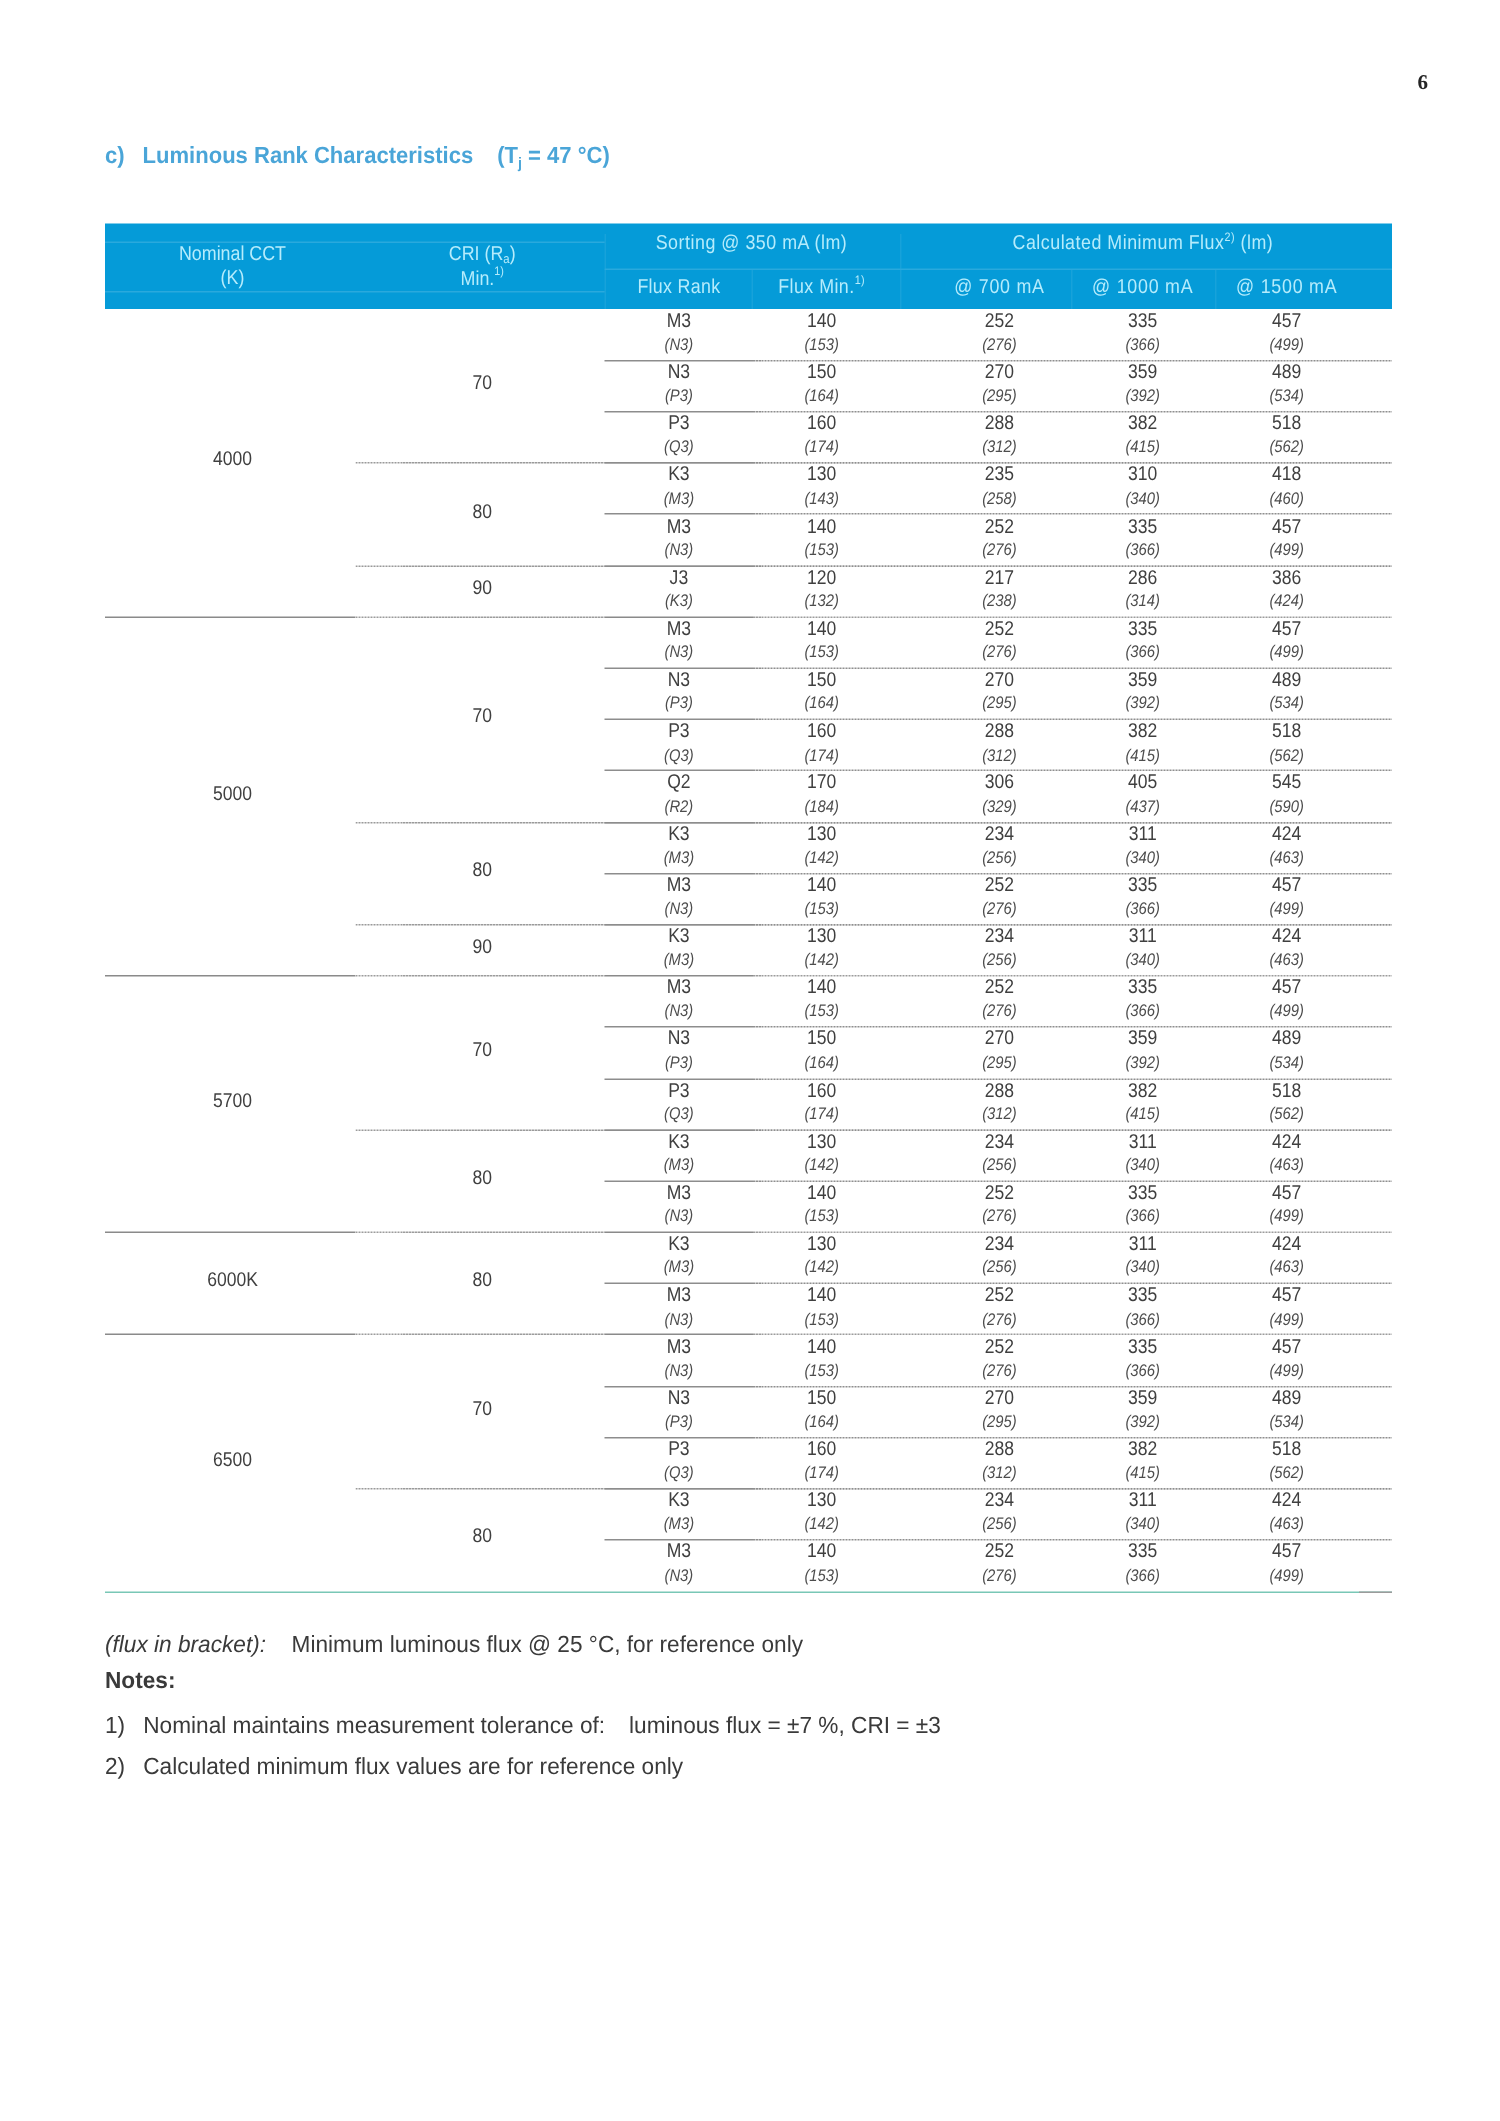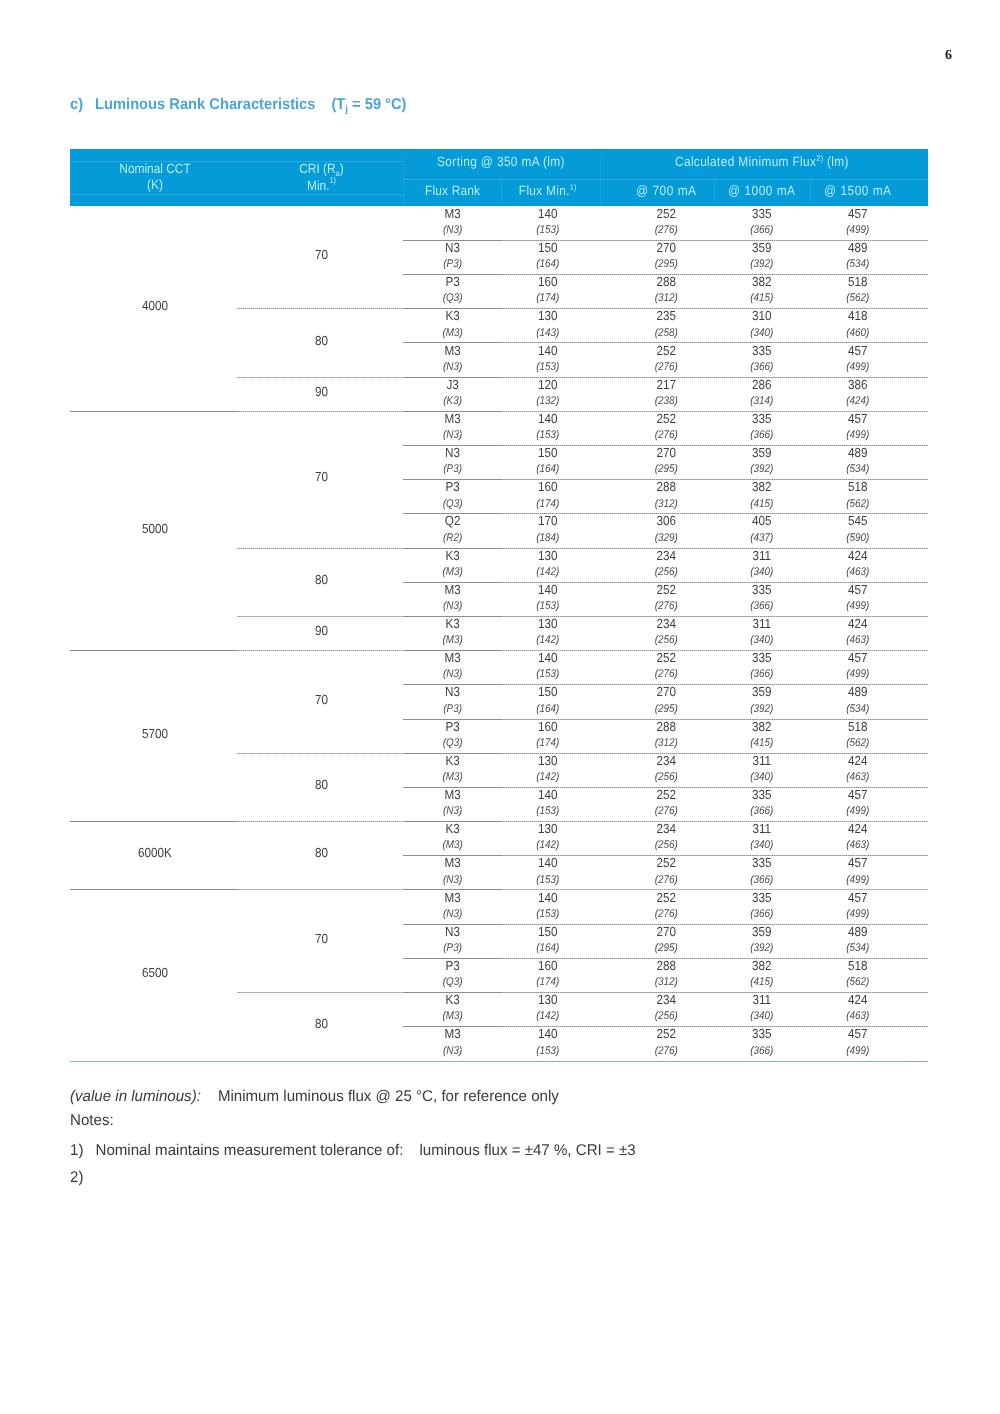--- a/index.html
+++ b/index.html
@@ -56,41 +56,41 @@
              background-image:repeating-linear-gradient(to right,#9a9a9a 0 1px,#cbcbcb 1px 2px); }
 .sep-sect  { position:absolute; height:1px; background:#8a8a8a; }
 .sep-sectd { position:absolute; height:1px;
              background-image:repeating-linear-gradient(to right,#9c9c9c 0 1px,#cdcdcd 1px 2px); }
 .tbl-bottom{ position:absolute; height:1.4px; background:#79c7b6; }
 .tbl-bottom-tail{ position:absolute; height:1.4px; background:#9b9b9b; }
 
 .notes { position:absolute; left:70px; font-size:15.1px; color:#3a3a3a; line-height:16px; }
 .notes > div { transform:scaleY(1.03); transform-origin:left top; }
 .note-em { font-style:italic; }
-.notes-title { font-weight:400; }
+.notes-title { font-weight:700; }
 .note-num { position:absolute; left:0; }
 .note-body { position:absolute; left:25.5px; white-space:nowrap; }
 .noteline { position:absolute; left:0; white-space:nowrap; }
 
 .watermark {
   position:absolute; left:0; width:1000px; text-align:center;
   font-size:26.5px; letter-spacing:0.2px;
   color:#c6c6c6;
   -webkit-text-stroke:0.35px #a9a9a9;
   font-family:"Liberation Sans", sans-serif;
 }
 </style>
 </head>
 <body>
 
 <div class="page">
 
   <div class="pagenum">6</div>
 
-  <div class="heading"><span class="lbl">c)</span><span>Luminous Rank Characteristics</span><span class="cond"><span>(T</span><sub>j</sub><span> = 59 °C)</span></span></div>
+  <div class="heading"><span class="lbl">c)</span><span>Luminous Rank Characteristics</span><span class="cond"><span>(T</span><sub>j</sub><span> = 47 °C)</span></span></div>
 
   <div class="tbl" style="left:70px;top:149.2px;width:858px;height:913.8px">
     <div class="thead" style="left:0;top:0;width:858px;height:57px">
       <div class="hr" style="left:0px;top:12.0px;width:333px"></div>
         <div class="hr" style="left:0px;top:44.5px;width:333px"></div>
         <div class="hr" style="left:333px;top:29.5px;width:525px"></div>
         <div class="vr" style="left:333.0px;top:30.5px;height:26.5px"></div>
         <div class="vr" style="left:430.5px;top:30.5px;height:26.5px"></div>
         <div class="vr" style="left:530.0px;top:30.5px;height:26.5px"></div>
         <div class="vr" style="left:644.0px;top:30.5px;height:26.5px"></div>
@@ -448,24 +448,25 @@
         <div class="cell v2" style="left:616.8px;top:838.36px;width:150px">(366)</div>
         <div class="cell v1" style="left:712.8px;top:822.16px;width:150px">457</div>
         <div class="cell v2" style="left:712.8px;top:838.36px;width:150px">(499)</div>
     </div>
     <div class="tbl-bottom" style="left:0;top:911.75px;width:858px"></div>
     <div class="tbl-bottom-tail" style="left:836px;top:911.75px;width:22px"></div>
   </div>
 
 
   <div class="notes" style="top:1089px;width:880px;height:110px">
-    <div class="noteline" style="top:0px"><span class="note-em">(value in luminous):</span><span class="gap" style="display:inline-block;width:17px"></span><span>Minimum luminous flux @ 25 °C, for reference only</span></div>
+    <div class="noteline" style="top:0px"><span class="note-em">(flux in bracket):</span><span class="gap" style="display:inline-block;width:17px"></span><span>Minimum luminous flux @ 25 °C, for reference only</span></div>
     <div class="notes-title noteline" style="top:23.5px">Notes:</div>
     <div style="position:absolute;left:0;top:53.8px;width:880px;height:20px">
         <span class="note-num">1)</span>
-        <span class="note-body"><span>Nominal maintains measurement tolerance of:</span><span class="gap" style="display:inline-block;width:16px"></span><span>luminous flux = ±47 %, CRI = ±3</span></span>
+        <span class="note-body"><span>Nominal maintains measurement tolerance of:</span><span class="gap" style="display:inline-block;width:16px"></span><span>luminous flux = ±7 %, CRI = ±3</span></span>
       </div>
     <div style="position:absolute;left:0;top:80.8px;width:880px;height:20px">
         <span class="note-num">2)</span>
+        <span class="note-body">Calculated minimum flux values are for reference only</span>
       </div>
   </div>
 
 </div>
 
 </body></html>

